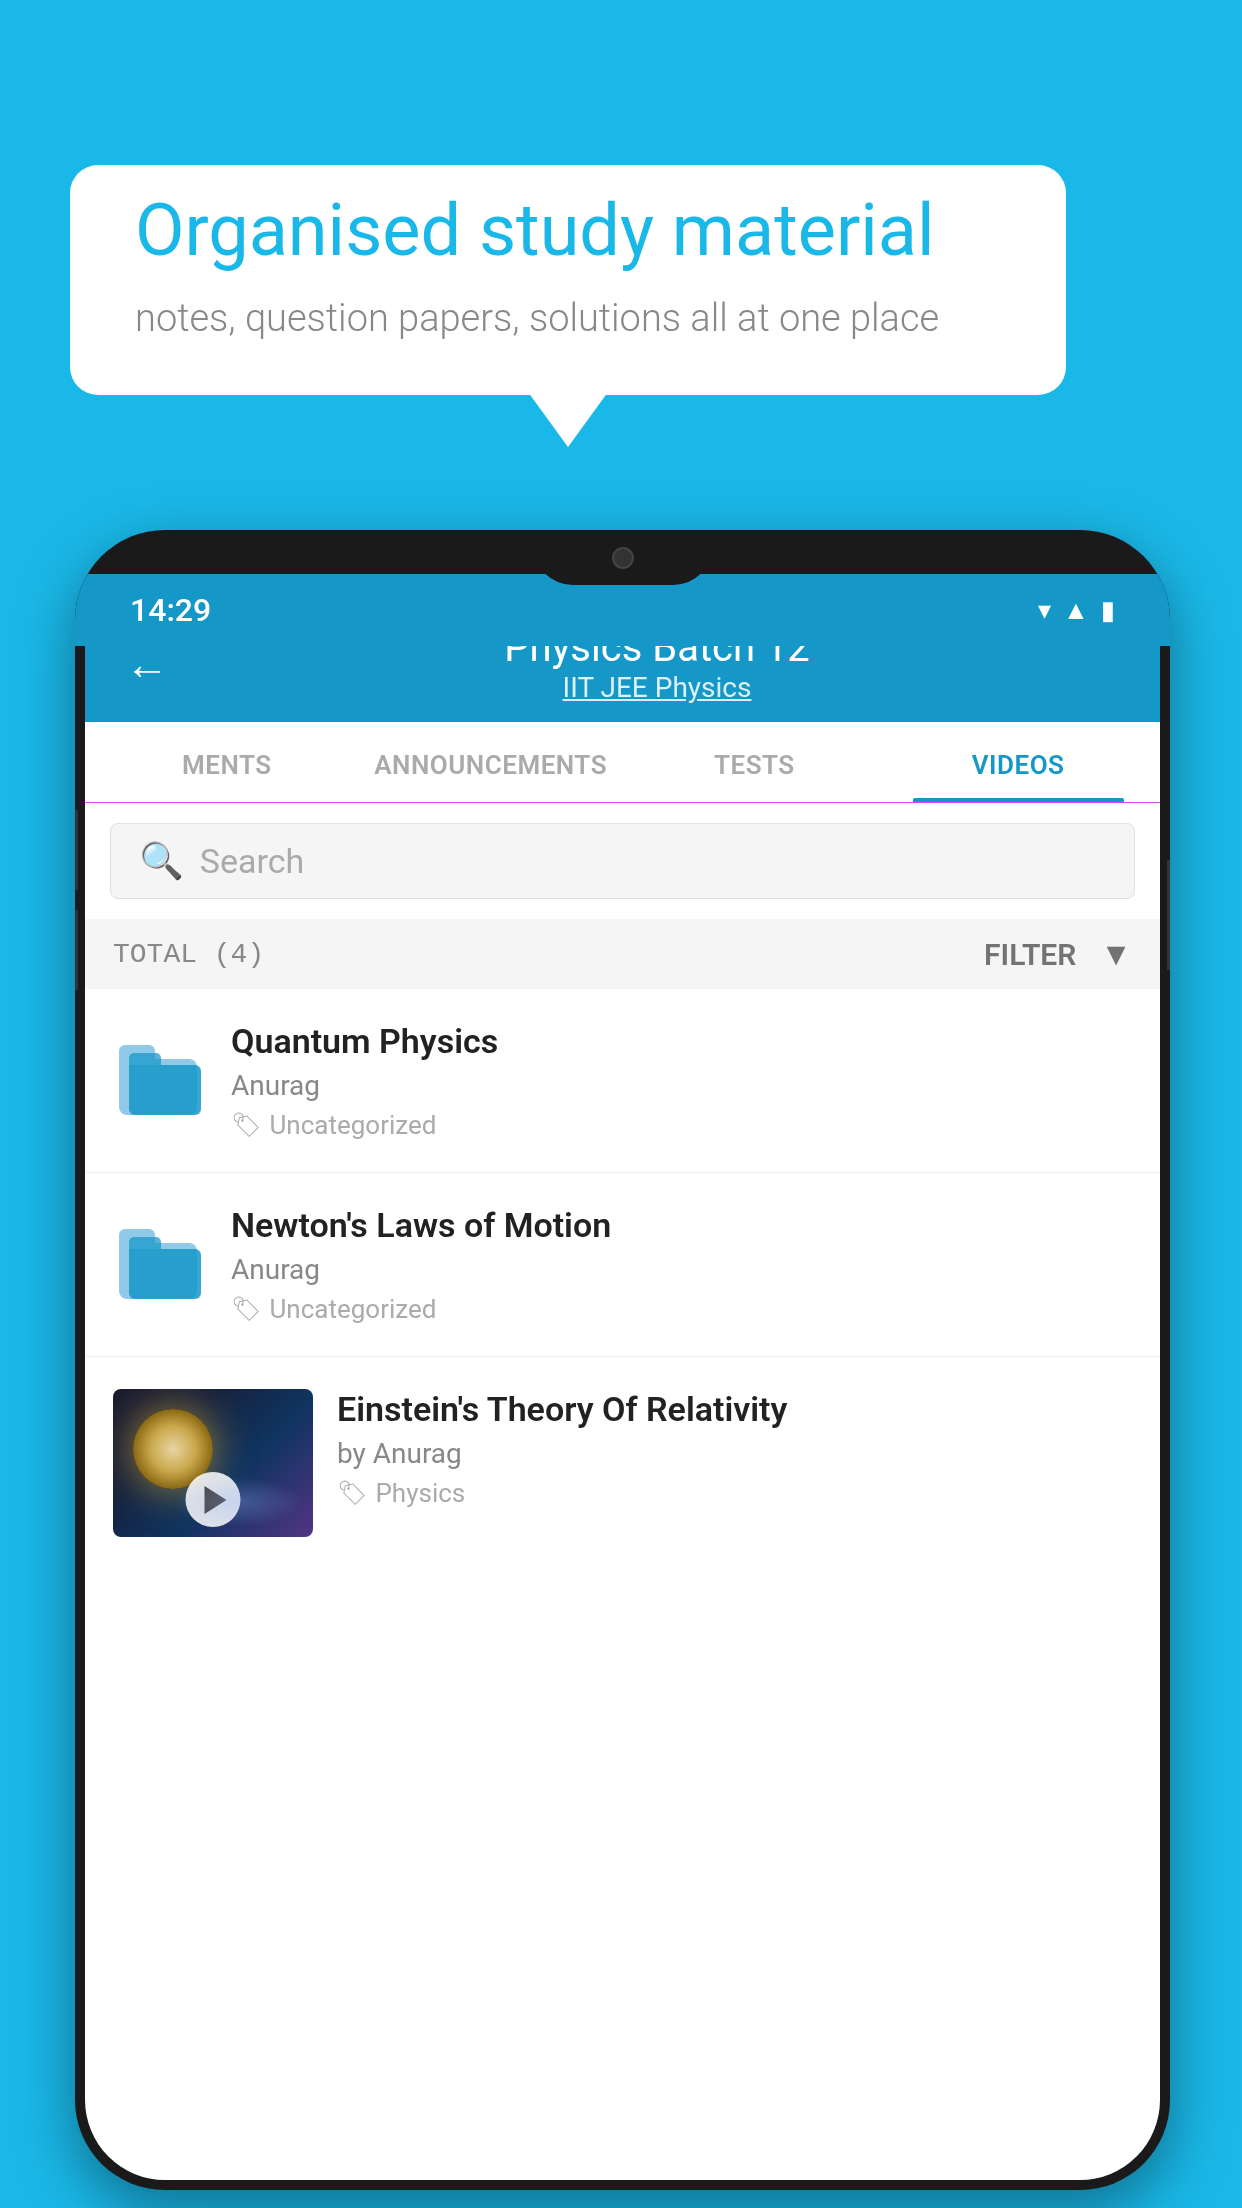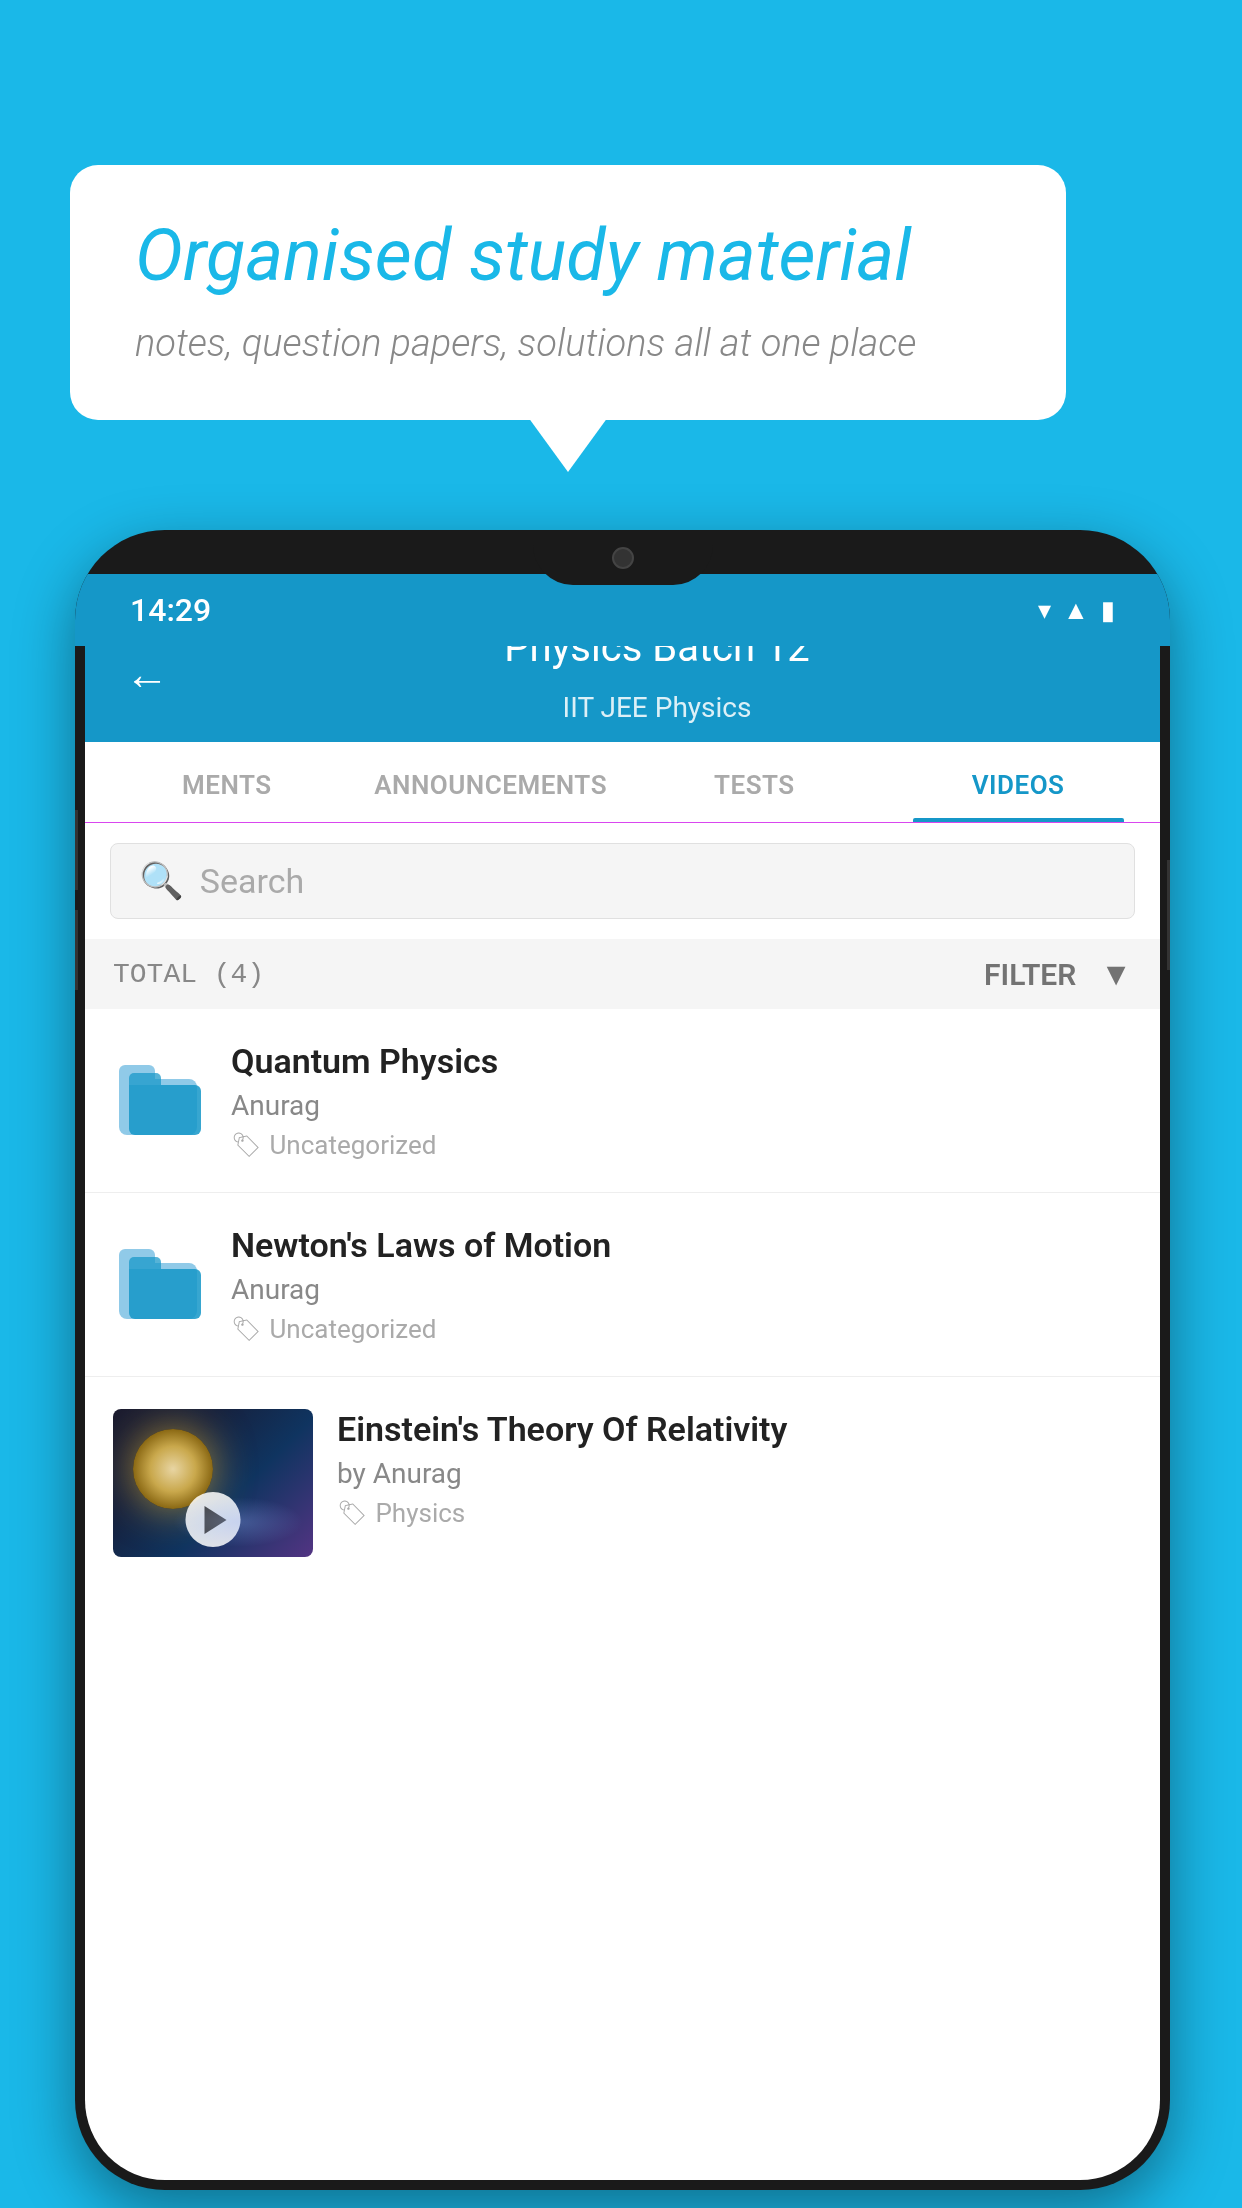--- a/index.html
+++ b/index.html
@@ -14,22 +14,21 @@
     }
 
     
     .speech-bubble {
       position: absolute;
       top: 165px;
       left: 70px;
       width: 996px;
       background: white;
       border-radius: 28px;
-      padding: 48px 65px 55px 65px;
-      font-style: italic;
+      padding: 23px 65px 55px 65px;
     }
 
     .speech-bubble::after {
       content: '';
       position: absolute;
       bottom: -52px;
       left: 50%;
       transform: translateX(-50%);
       width: 0;
       height: 0;
@@ -157,21 +156,22 @@
 
     .header-main-title {
       color: white;
       font-size: 40px;
       font-weight: 400;
     }
 
     .header-sub {
       color: rgba(255,255,255,0.85);
       font-size: 28px;
-      margin-top: 20px;
+      margin-top: 0;
+      text-decoration: underline;
     }
 
     
     .tabs-bar {
       display: flex;
       background: white;
       border-bottom: 1px solid #d946ef;
       padding: 0 10px;
     }
 

